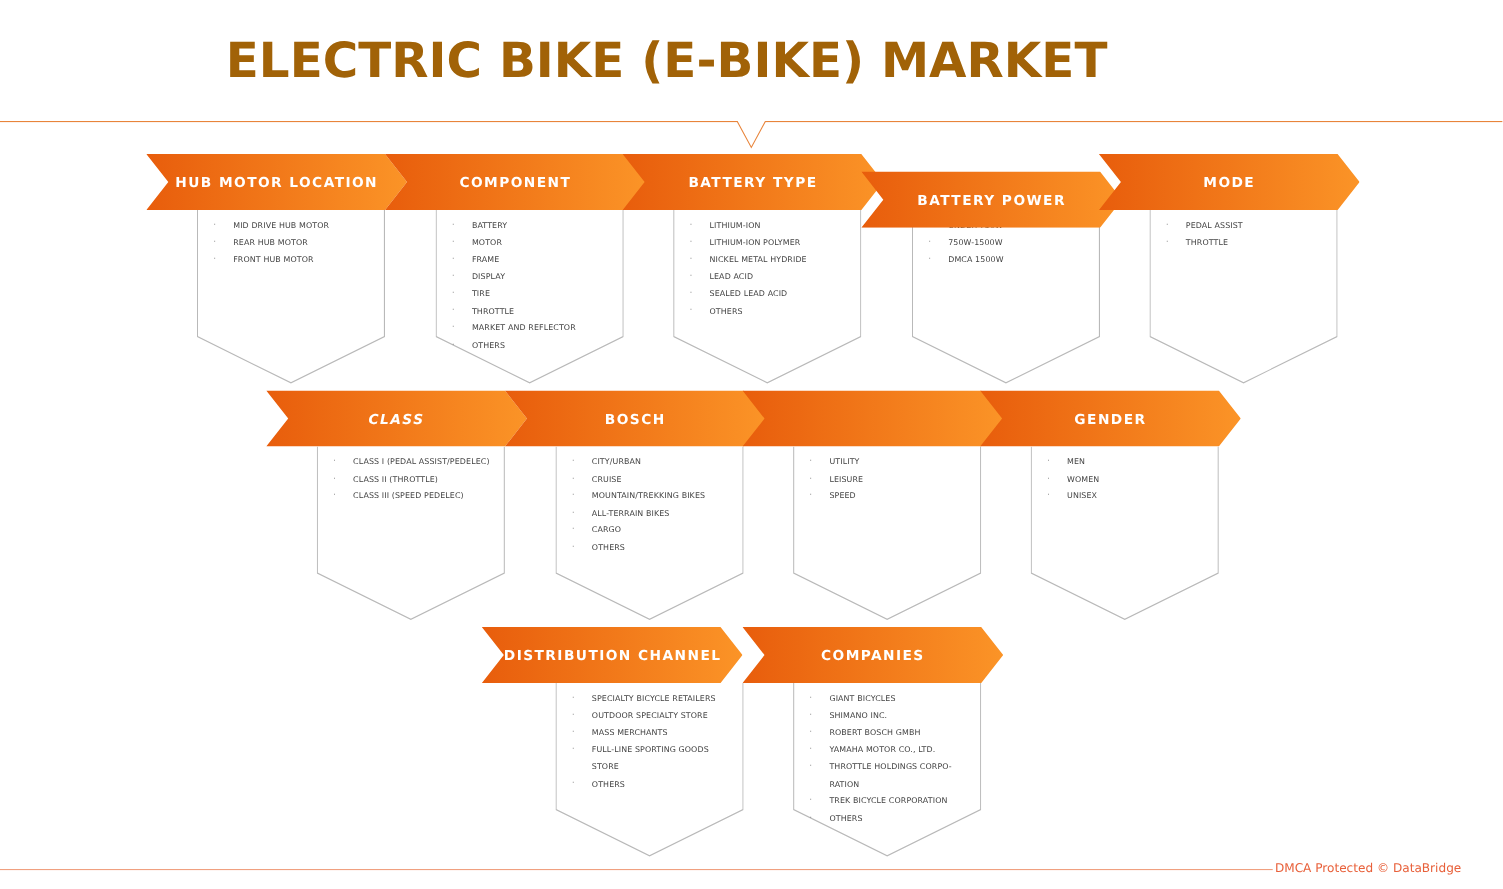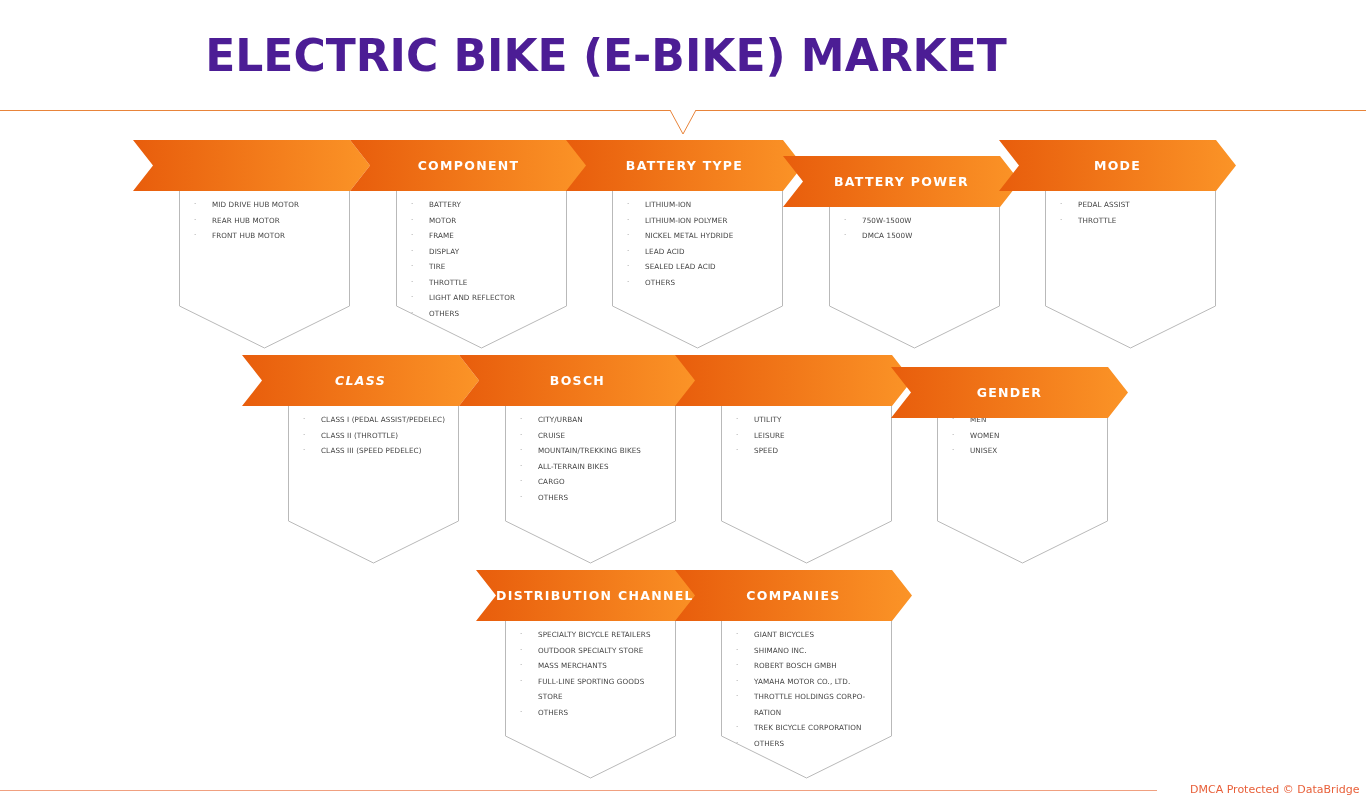--- a/index.html
+++ b/index.html
@@ -1,29 +1,29 @@
 <!DOCTYPE html>
 <html><head>
 <meta charset="utf-8">
 <style>
   html, body { margin:0; padding:0; background:#ffffff; }
   body { width:1366px; height:808px; position:relative; overflow:hidden; font-family:"DejaVu Sans", sans-serif; }
-  .title { position:absolute; left:0; width:1212px; top:26px; text-align:center; font-family:"DejaVu Sans", sans-serif; font-weight:bold; font-size:44px; color:#4c1d95; letter-spacing:0px; line-height:60px; }
+  .title { position:absolute; left:0; width:1212px; top:26px; text-align:center; font-family:"DejaVu Sans", sans-serif; font-weight:bold; font-size:44px; color:#a16207; letter-spacing:0px; line-height:60px; }
   .header-line { position:absolute; left:0; top:110px; width:1366px; height:1px; background:#e8843a; }
   .header-notch { position:absolute; left:668px; top:110px; width:30px; height:26px; }
   .chev { position:absolute; height:51px; width:237px; }
   .chev svg { position:absolute; left:0; top:0; }
   .chev-label { position:absolute; left:20px; width:197px; top:0; height:51px; line-height:51px; text-align:center; color:#ffffff; font-weight:bold; font-size:12.5px; letter-spacing:1.3px; white-space:nowrap; font-family:"DejaVu Sans", sans-serif; }
   .panel { position:absolute; width:171px; }
   .panel svg { position:absolute; left:0; top:0; }
   .panel ul { position:absolute; left:0; top:6px; margin:0; padding:0; list-style:none; width:171px; }
   .panel li { position:relative; padding-left:33px; font-size:7.2px; color:#444; line-height:15.5px; font-family:"DejaVu Sans", sans-serif; letter-spacing:0.1px; white-space:nowrap; }
   .panel li .dot { position:absolute; left:15px; top:0; color:#777; font-size:7px; }
   .footer-line { position:absolute; left:0; top:790px; width:1157px; height:1px; background:#f0a080; }
-  .footer-text { position:absolute; left:1190px; top:783px; font-size:11px; color:#e8603a; font-family:"DejaVu Sans", sans-serif; white-space:nowrap; }
+  .footer-text { position:absolute; left:1159px; top:783px; font-size:11px; color:#e8603a; font-family:"DejaVu Sans", sans-serif; white-space:nowrap; }
 </style>
 </head>
 <body>
 
 <div class="title">ELECTRIC BIKE (E-BIKE) MARKET</div>
 <div class="header-line"></div>
 <svg class="header-notch" width="30" height="26" viewBox="0 0 30 26">
   <polyline points="2,0 15,24 28,0" fill="#ffffff" stroke="#e8843a" stroke-width="1"></polyline>
 </svg>
 
@@ -41,33 +41,34 @@
     <div class="chev" style="left: 133px; top: 140px;">
       <svg width="237" height="51" viewBox="0 0 237 51">
         <defs>
           <linearGradient id="g0" x1="0" x2="1" y1="0" y2="0">
             <stop offset="0" stop-color="#e85d0c"></stop>
             <stop offset="1" stop-color="#fb9427"></stop>
           </linearGradient>
         </defs>
         <polygon points="0,0 217,0 237,25.5 217,51 0,51 20,25.5" fill="url(#g0)"></polygon>
       </svg>
+      <div class="chev-label">HUB MOTOR LOCATION</div>
     </div>
     <div class="panel" style="left: 396px; top: 191px; height: 160px;">
       <svg width="171" height="160" viewBox="0 0 171 160">
         <polyline points="0.5,0 0.5,115 85.5,157 170.5,115 170.5,0" fill="#ffffff" stroke="#b9b9b9" stroke-width="1"></polyline>
       </svg>
       <ul>
         <li><span class="dot">·</span><span>BATTERY</span></li>
         <li><span class="dot">·</span><span>MOTOR</span></li>
         <li><span class="dot">·</span><span>FRAME</span></li>
         <li><span class="dot">·</span><span>DISPLAY</span></li>
         <li><span class="dot">·</span><span>TIRE</span></li>
         <li><span class="dot">·</span><span>THROTTLE</span></li>
-        <li><span class="dot">·</span><span>LIGHT AND REFLECTOR</span></li>
+        <li><span class="dot">·</span><span>MARKET AND REFLECTOR</span></li>
         <li><span class="dot">·</span><span>OTHERS</span></li>
       </ul>
     </div>
     <div class="chev" style="left: 350px; top: 140px;">
       <svg width="237" height="51" viewBox="0 0 237 51">
         <defs>
           <linearGradient id="g1" x1="0" x2="1" y1="0" y2="0">
             <stop offset="0" stop-color="#e85d0c"></stop>
             <stop offset="1" stop-color="#fb9427"></stop>
           </linearGradient>
@@ -215,21 +216,21 @@
     <div class="panel" style="left: 937px; top: 406px; height: 160px;">
       <svg width="171" height="160" viewBox="0 0 171 160">
         <polyline points="0.5,0 0.5,115 85.5,157 170.5,115 170.5,0" fill="#ffffff" stroke="#b9b9b9" stroke-width="1"></polyline>
       </svg>
       <ul>
         <li><span class="dot">·</span><span>MEN</span></li>
         <li><span class="dot">·</span><span>WOMEN</span></li>
         <li><span class="dot">·</span><span>UNISEX</span></li>
       </ul>
     </div>
-    <div class="chev" style="left: 891px; top: 355px; margin-top: 12px;">
+    <div class="chev" style="left: 891px; top: 355px;">
       <svg width="237" height="51" viewBox="0 0 237 51">
         <defs>
           <linearGradient id="g8" x1="0" x2="1" y1="0" y2="0">
             <stop offset="0" stop-color="#e85d0c"></stop>
             <stop offset="1" stop-color="#fb9427"></stop>
           </linearGradient>
         </defs>
         <polygon points="0,0 217,0 237,25.5 217,51 0,51 20,25.5" fill="url(#g8)"></polygon>
       </svg>
       <div class="chev-label">GENDER</div>
@@ -240,21 +241,21 @@
       </svg>
       <ul>
         <li><span class="dot">·</span><span>SPECIALTY BICYCLE RETAILERS</span></li>
         <li><span class="dot">·</span><span>OUTDOOR SPECIALTY STORE</span></li>
         <li><span class="dot">·</span><span>MASS MERCHANTS</span></li>
         <li><span class="dot">·</span><span>FULL-LINE SPORTING GOODS</span></li>
         <li><span>STORE</span></li>
         <li><span class="dot">·</span><span>OTHERS</span></li>
       </ul>
     </div>
-    <div class="chev" style="left: 476px; top: 570px;">
+    <div class="chev" style="left: 438px; top: 570px;">
       <svg width="237" height="51" viewBox="0 0 237 51">
         <defs>
           <linearGradient id="g9" x1="0" x2="1" y1="0" y2="0">
             <stop offset="0" stop-color="#e85d0c"></stop>
             <stop offset="1" stop-color="#fb9427"></stop>
           </linearGradient>
         </defs>
         <polygon points="0,0 217,0 237,25.5 217,51 0,51 20,25.5" fill="url(#g9)"></polygon>
       </svg>
       <div class="chev-label">DISTRIBUTION CHANNEL</div>

